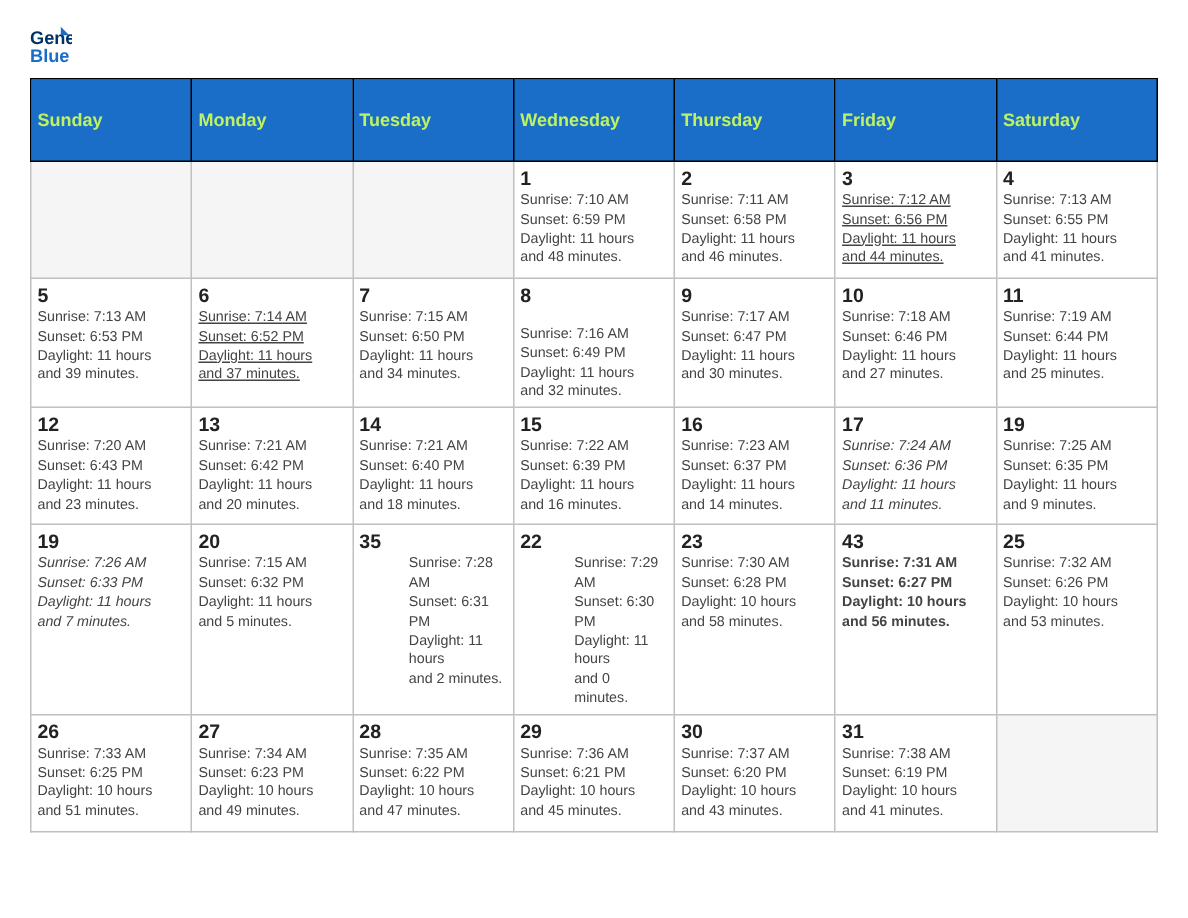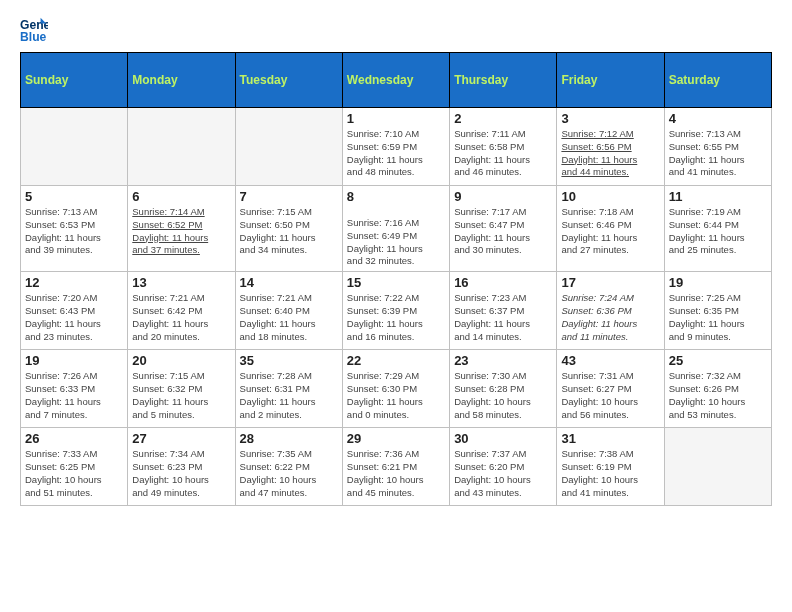--- a/index.html
+++ b/index.html
@@ -246,56 +246,56 @@
             <div class="day-number">19</div>
             <div class="day-info" style="white-space: pre-line;">Sunrise: 7:25 AM
 Sunset: 6:35 PM
 Daylight: 11 hours
 and 9 minutes.</div>
           </td>
         </tr>
         <tr class="week-row">
           <td>
             <div class="day-number">19</div>
-            <div class="day-info" style="white-space: pre-line;">Sunrise: 7:26 AM
+            <div class="day-info" style="white-space: pre-line; font-style: italic;">Sunrise: 7:26 AM
 Sunset: 6:33 PM
 Daylight: 11 hours
 and 7 minutes.</div>
           </td>
           <td>
             <div class="day-number">20</div>
             <div class="day-info" style="white-space: pre-line;">Sunrise: 7:15 AM
 Sunset: 6:32 PM
 Daylight: 11 hours
 and 5 minutes.</div>
           </td>
           <td>
             <div class="day-number">35</div>
-            <div class="day-info" style="white-space: pre-line;">Sunrise: 7:28 AM
+            <div class="day-info" style="white-space: pre-line; margin-left: 33px;">Sunrise: 7:28 AM
 Sunset: 6:31 PM
 Daylight: 11 hours
 and 2 minutes.</div>
           </td>
           <td>
             <div class="day-number">22</div>
-            <div class="day-info" style="white-space: pre-line;">Sunrise: 7:29 AM
+            <div class="day-info" style="white-space: pre-line; margin-left: 36px;">Sunrise: 7:29 AM
 Sunset: 6:30 PM
 Daylight: 11 hours
 and 0 minutes.</div>
           </td>
           <td>
             <div class="day-number">23</div>
             <div class="day-info" style="white-space: pre-line;">Sunrise: 7:30 AM
 Sunset: 6:28 PM
 Daylight: 10 hours
 and 58 minutes.</div>
           </td>
           <td>
             <div class="day-number">43</div>
-            <div class="day-info" style="white-space: pre-line;">Sunrise: 7:31 AM
+            <div class="day-info" style="white-space: pre-line; font-weight: bold;">Sunrise: 7:31 AM
 Sunset: 6:27 PM
 Daylight: 10 hours
 and 56 minutes.</div>
           </td>
           <td>
             <div class="day-number">25</div>
             <div class="day-info" style="white-space: pre-line;">Sunrise: 7:32 AM
 Sunset: 6:26 PM
 Daylight: 10 hours
 and 53 minutes.</div>

